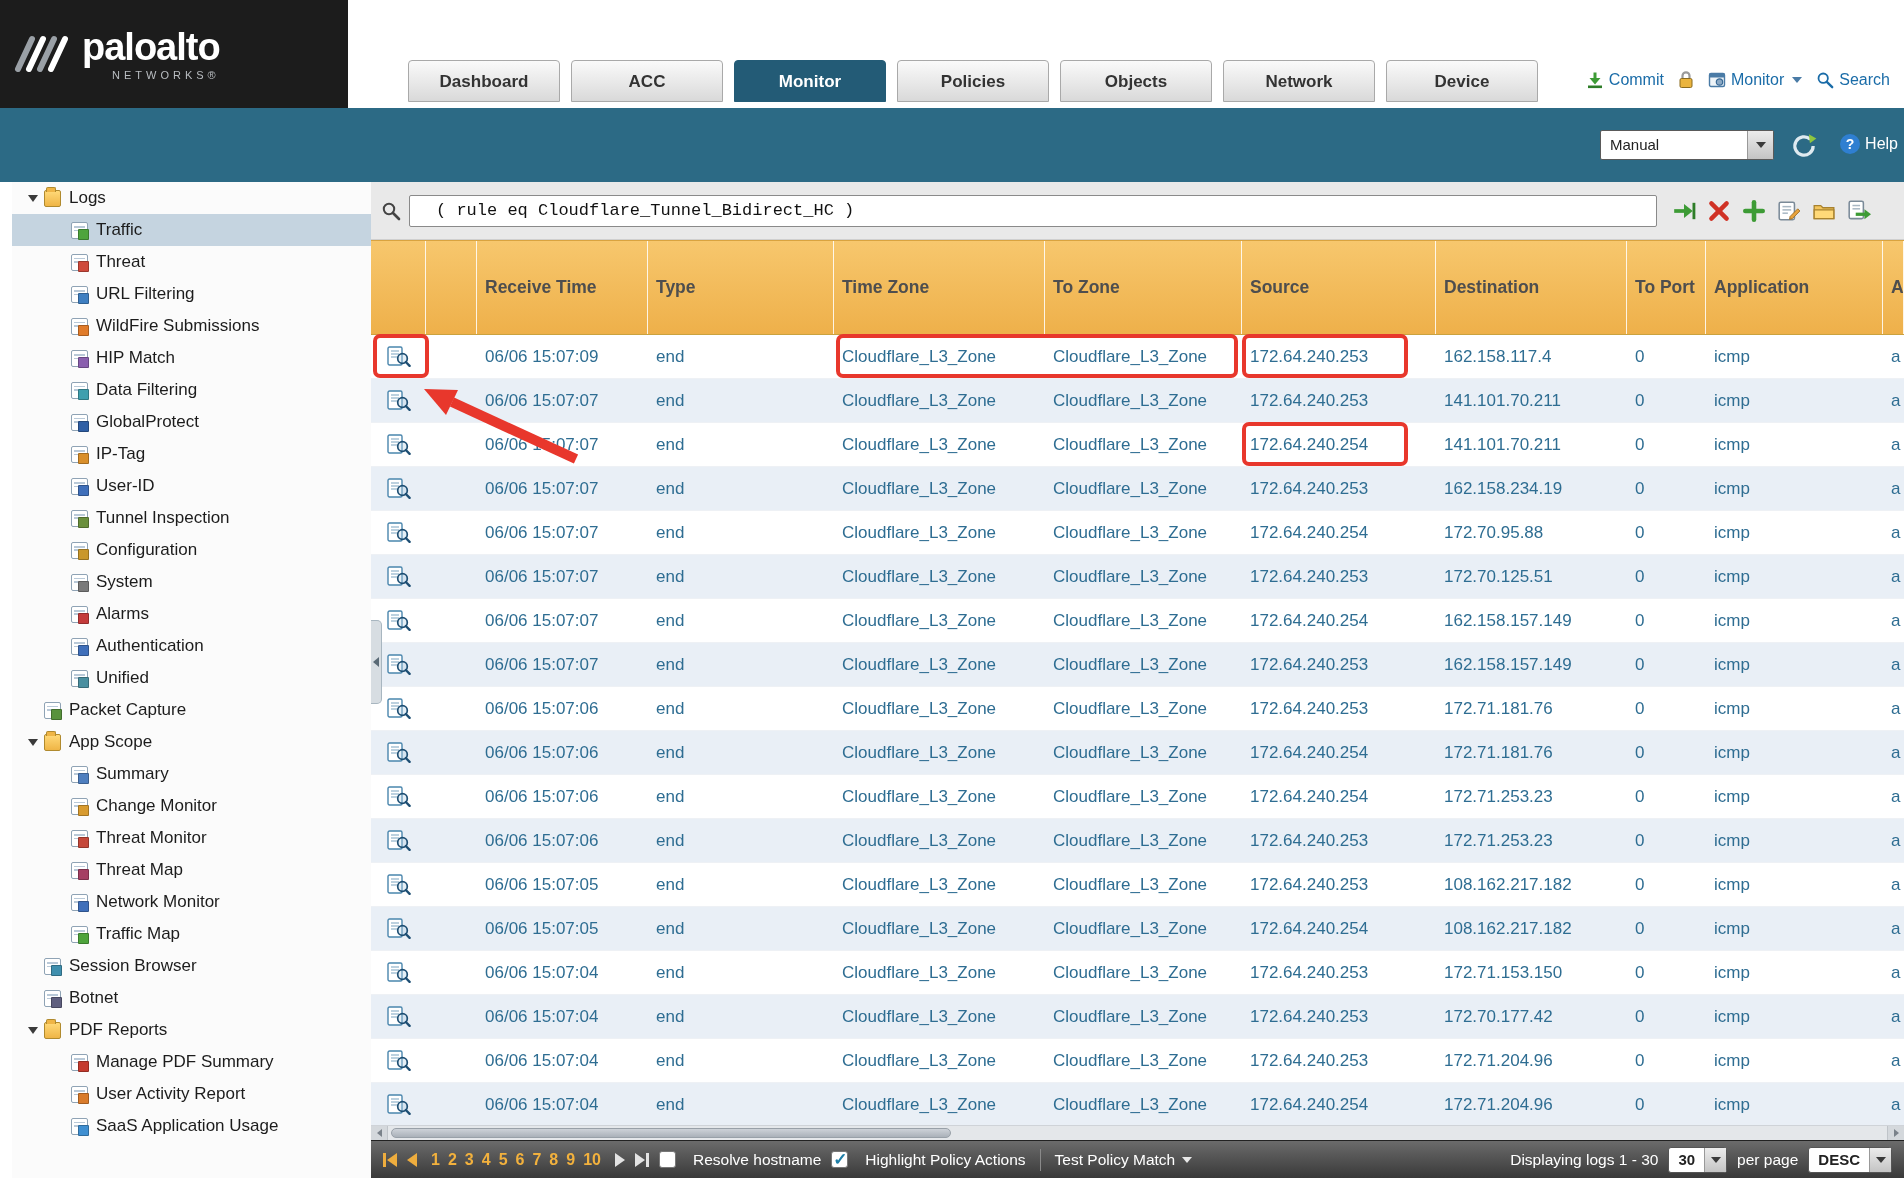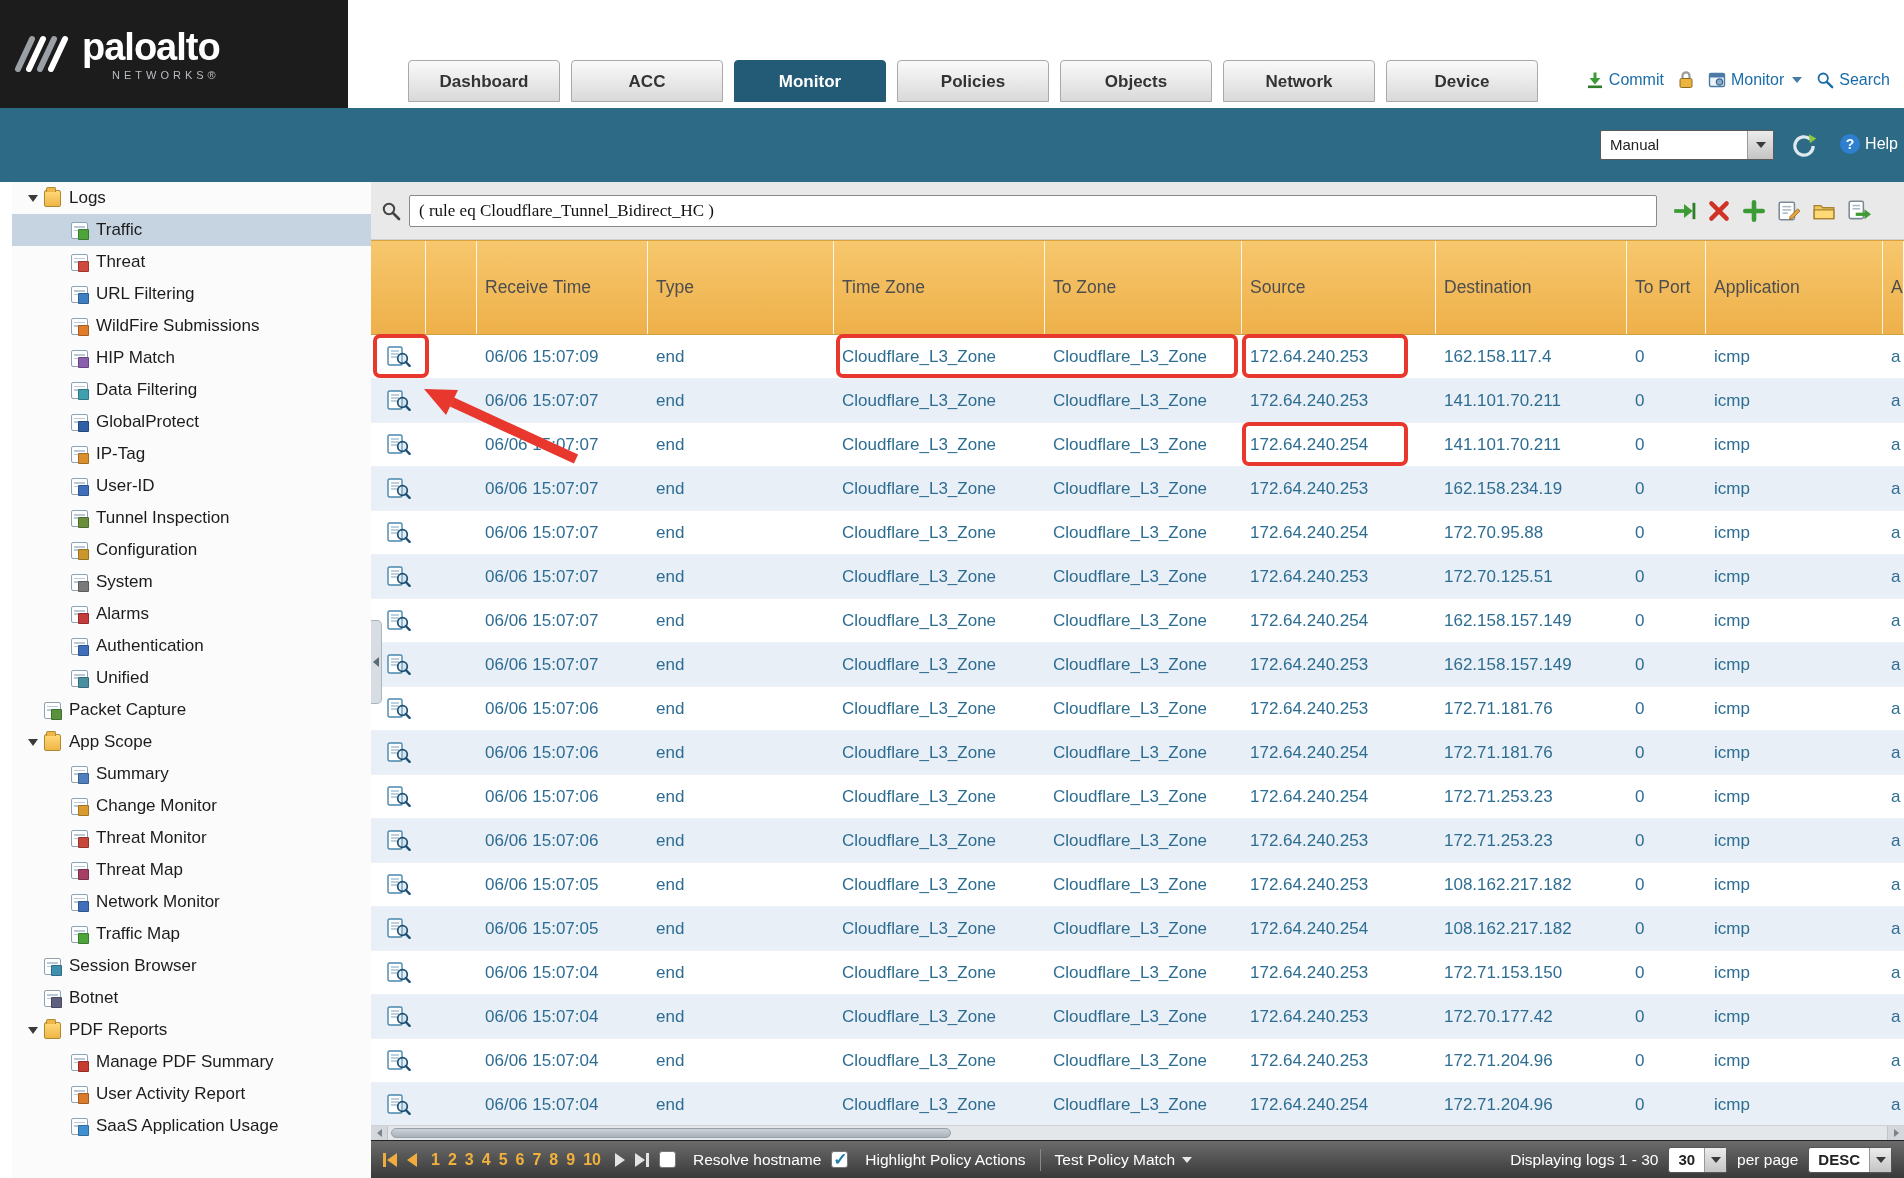--- a/index.html
+++ b/index.html
@@ -49,27 +49,27 @@
   .tree-icon::after{content:"";position:absolute;right:-2px;bottom:-2px;width:9px;height:9px;background:var(--ac,#7a92a8);border:1px solid rgba(0,0,0,.25);border-radius:1px}
   .tree-icon.folder{background:linear-gradient(#ffd978,#efb546);border-color:#b08a2e}
   .tree-icon.folder::before{top:-4px;left:1px;height:4px;width:8px;background:#efb546;border:1px solid #b08a2e;border-bottom:none;border-radius:2px 2px 0 0}
   .tree-icon.folder::after{display:none}
   .collapse-handle{position:absolute;left:371px;top:620px;width:11px;height:84px;background:#d7dde2;border:1px solid #a8b6c0;border-left:none;border-radius:0 5px 5px 0;z-index:5;display:flex;align-items:center;justify-content:center;cursor:pointer}
   .collapse-handle::before{content:"";width:0;height:0;border-top:5px solid transparent;border-bottom:5px solid transparent;border-right:6px solid #5a6a76}
 
   
   .main{position:absolute;left:371px;top:182px;right:0;bottom:0;background:#fff;overflow:hidden}
   .filterbar{height:58px;background:#e9e9e9;border-bottom:1px solid #cfcfcf;display:flex;align-items:center;padding:0 10px;gap:8px}
-  .filter-input{width:1248px;height:32px;border:1px solid #8a8a8a;border-radius:2px;font-size:17px;font-family:Liberation Serif, serif;padding:0 9px;color:#111;background:#fff}
+  .filter-input{width:1248px;height:32px;border:1px solid #8a8a8a;border-radius:2px;font-size:17px;font-family:Liberation Mono, monospace;padding:0 26px;color:#111;background:#fff}
   .filter-actions{display:flex;align-items:center;gap:9px;margin-left:6px}
   .fbtn{width:26px;height:26px;border:none;background:transparent;cursor:pointer;display:flex;align-items:center;justify-content:center}
 
   .lg-grid{display:grid;grid-template-columns:55px 51px 171px 186px 211px 197px 194px 191px 79px 177px minmax(0,1fr)}
   .table-header{height:95px;background:linear-gradient(var(--hdr1),var(--hdr2));border-top:1px solid #d9a33f;border-bottom:1px solid #caa23f}
-  .hcell{display:flex;align-items:center;padding-left:8px;font-size:17.5px;font-weight:normal;color:#4e4e4e;border-right:1px solid rgba(255,255,255,.85);overflow:hidden;white-space:nowrap;cursor:pointer}
+  .hcell{display:flex;align-items:center;padding-left:8px;font-size:17.5px;font-weight:bold;color:#4e4e4e;border-right:1px solid rgba(255,255,255,.85);overflow:hidden;white-space:nowrap;cursor:pointer}
   .table-body{position:absolute;left:0;right:0;top:153px;bottom:53px;overflow:hidden}
   .trow{height:44px;background:#fff;border-bottom:1px solid #eef1f5;cursor:pointer}
   .trow.alt{background:#e9eff6}
   .tcell{display:flex;align-items:center;padding-left:8px;overflow:hidden;white-space:nowrap;font-size:17px;color:var(--cell-text)}
   .tcell.c0{justify-content:center;padding-left:0}
   .detail-btn{display:flex;align-items:center;justify-content:center;width:30px;height:26px;cursor:pointer}
 
   .hscroll{position:absolute;left:0;right:0;bottom:38px;height:15px;background:#e4e7ea;border-top:1px solid #cfd3d8}
   .hscroll .cap{position:absolute;top:0;width:17px;height:14px;background:#d4d8dc;display:flex;align-items:center;justify-content:center}
   .hscroll .cap.left{left:0;border-right:1px solid #bfc4c9}

